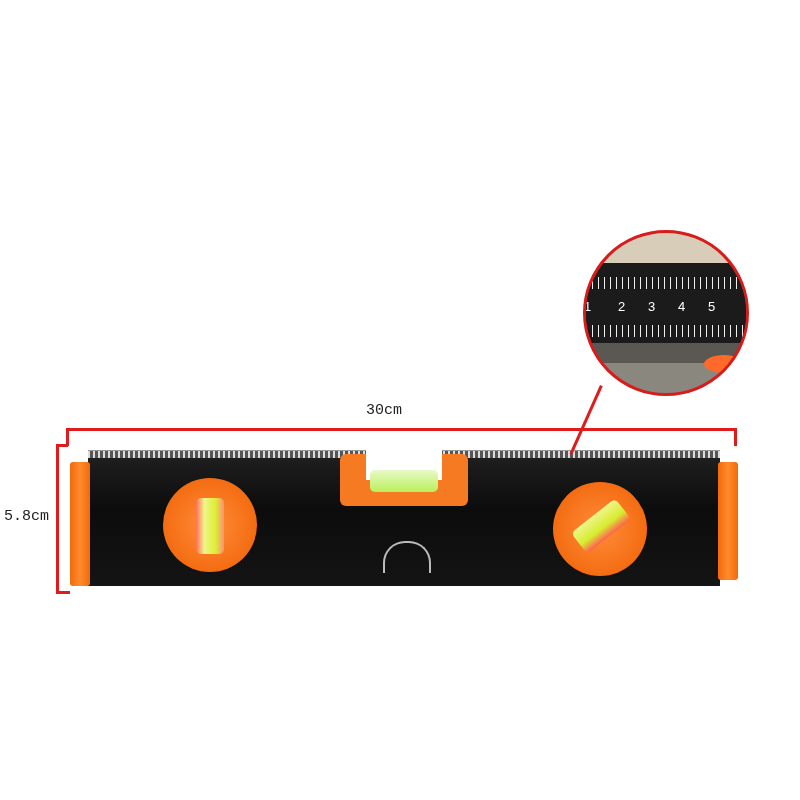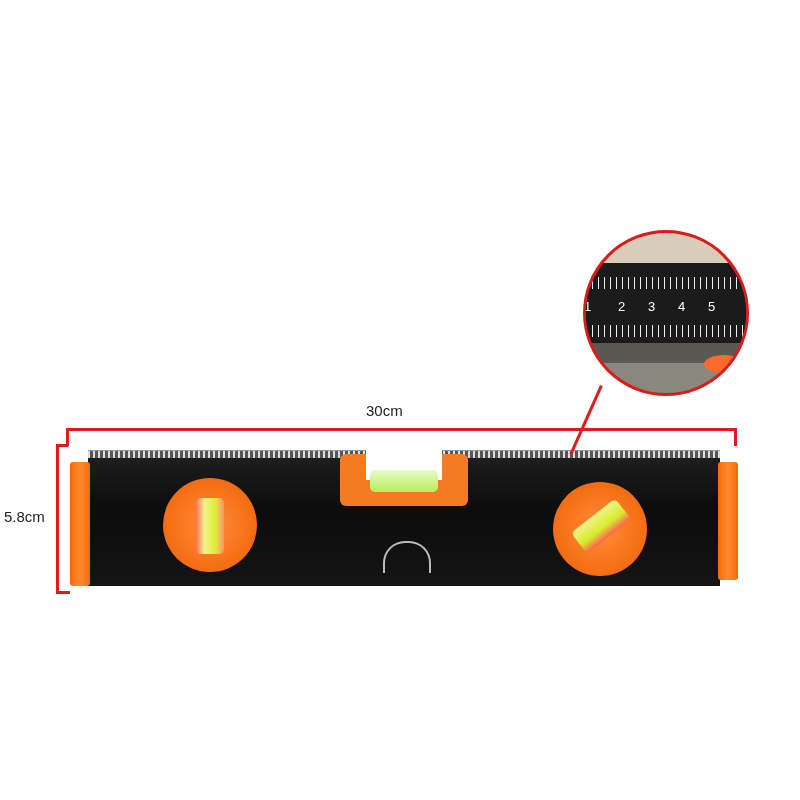--- a/index.html
+++ b/index.html
@@ -1,18 +1,18 @@
 <!DOCTYPE html>
 <html><head>
 <meta charset="utf-8">
 <style>
   html, body { margin:0; padding:0; }
   body { width:800px; height:800px; background:#ffffff; position:relative; overflow:hidden; font-family:"Liberation Sans", sans-serif; }
   .abs { position:absolute; }
-  .dim-label { font-size:15px; color:#222; }
+  .dim-label { font-size:15px; color:#222;font-family:Liberation Mono, monospace; }
   .red { background:#e01b1b; }
   .level-body { left:88px; top:458px; width:632px; height:128px; background:linear-gradient(#1e1e1e,#0c0c0c 40%,#141414); }
   .scale-strip { left:88px; top:450px; width:632px; height:14px;
     background:repeating-linear-gradient(90deg,#ddd 0 2px,#555 2px 5px); border-top:1px solid #999; }
   .endcap { background:linear-gradient(90deg,#f26a0a,#ff8b2e,#f26a0a); border-radius:3px; }
   .vial-ring { width:94px; height:94px; border-radius:50%; background:radial-gradient(circle,#ff8d3a 0%,#f46c12 70%,#e85a06 100%); }
   .window { background:#f57a22; border-radius:6px; }
   .bubble-vial { background:linear-gradient(90deg,#ffe7e0,#e9f77a 35%,#d9f03a 65%,#ffd0c0); border-radius:5px; }
   .magnifier { left:583px; top:230px; width:160px; height:160px; border-radius:50%; border:3px solid #d81b1b; overflow:hidden;
     background:linear-gradient(#d8cdb8 0 30px,#1b1b1b 30px 110px,#5a5853 110px 130px,#8a877f 130px); }

